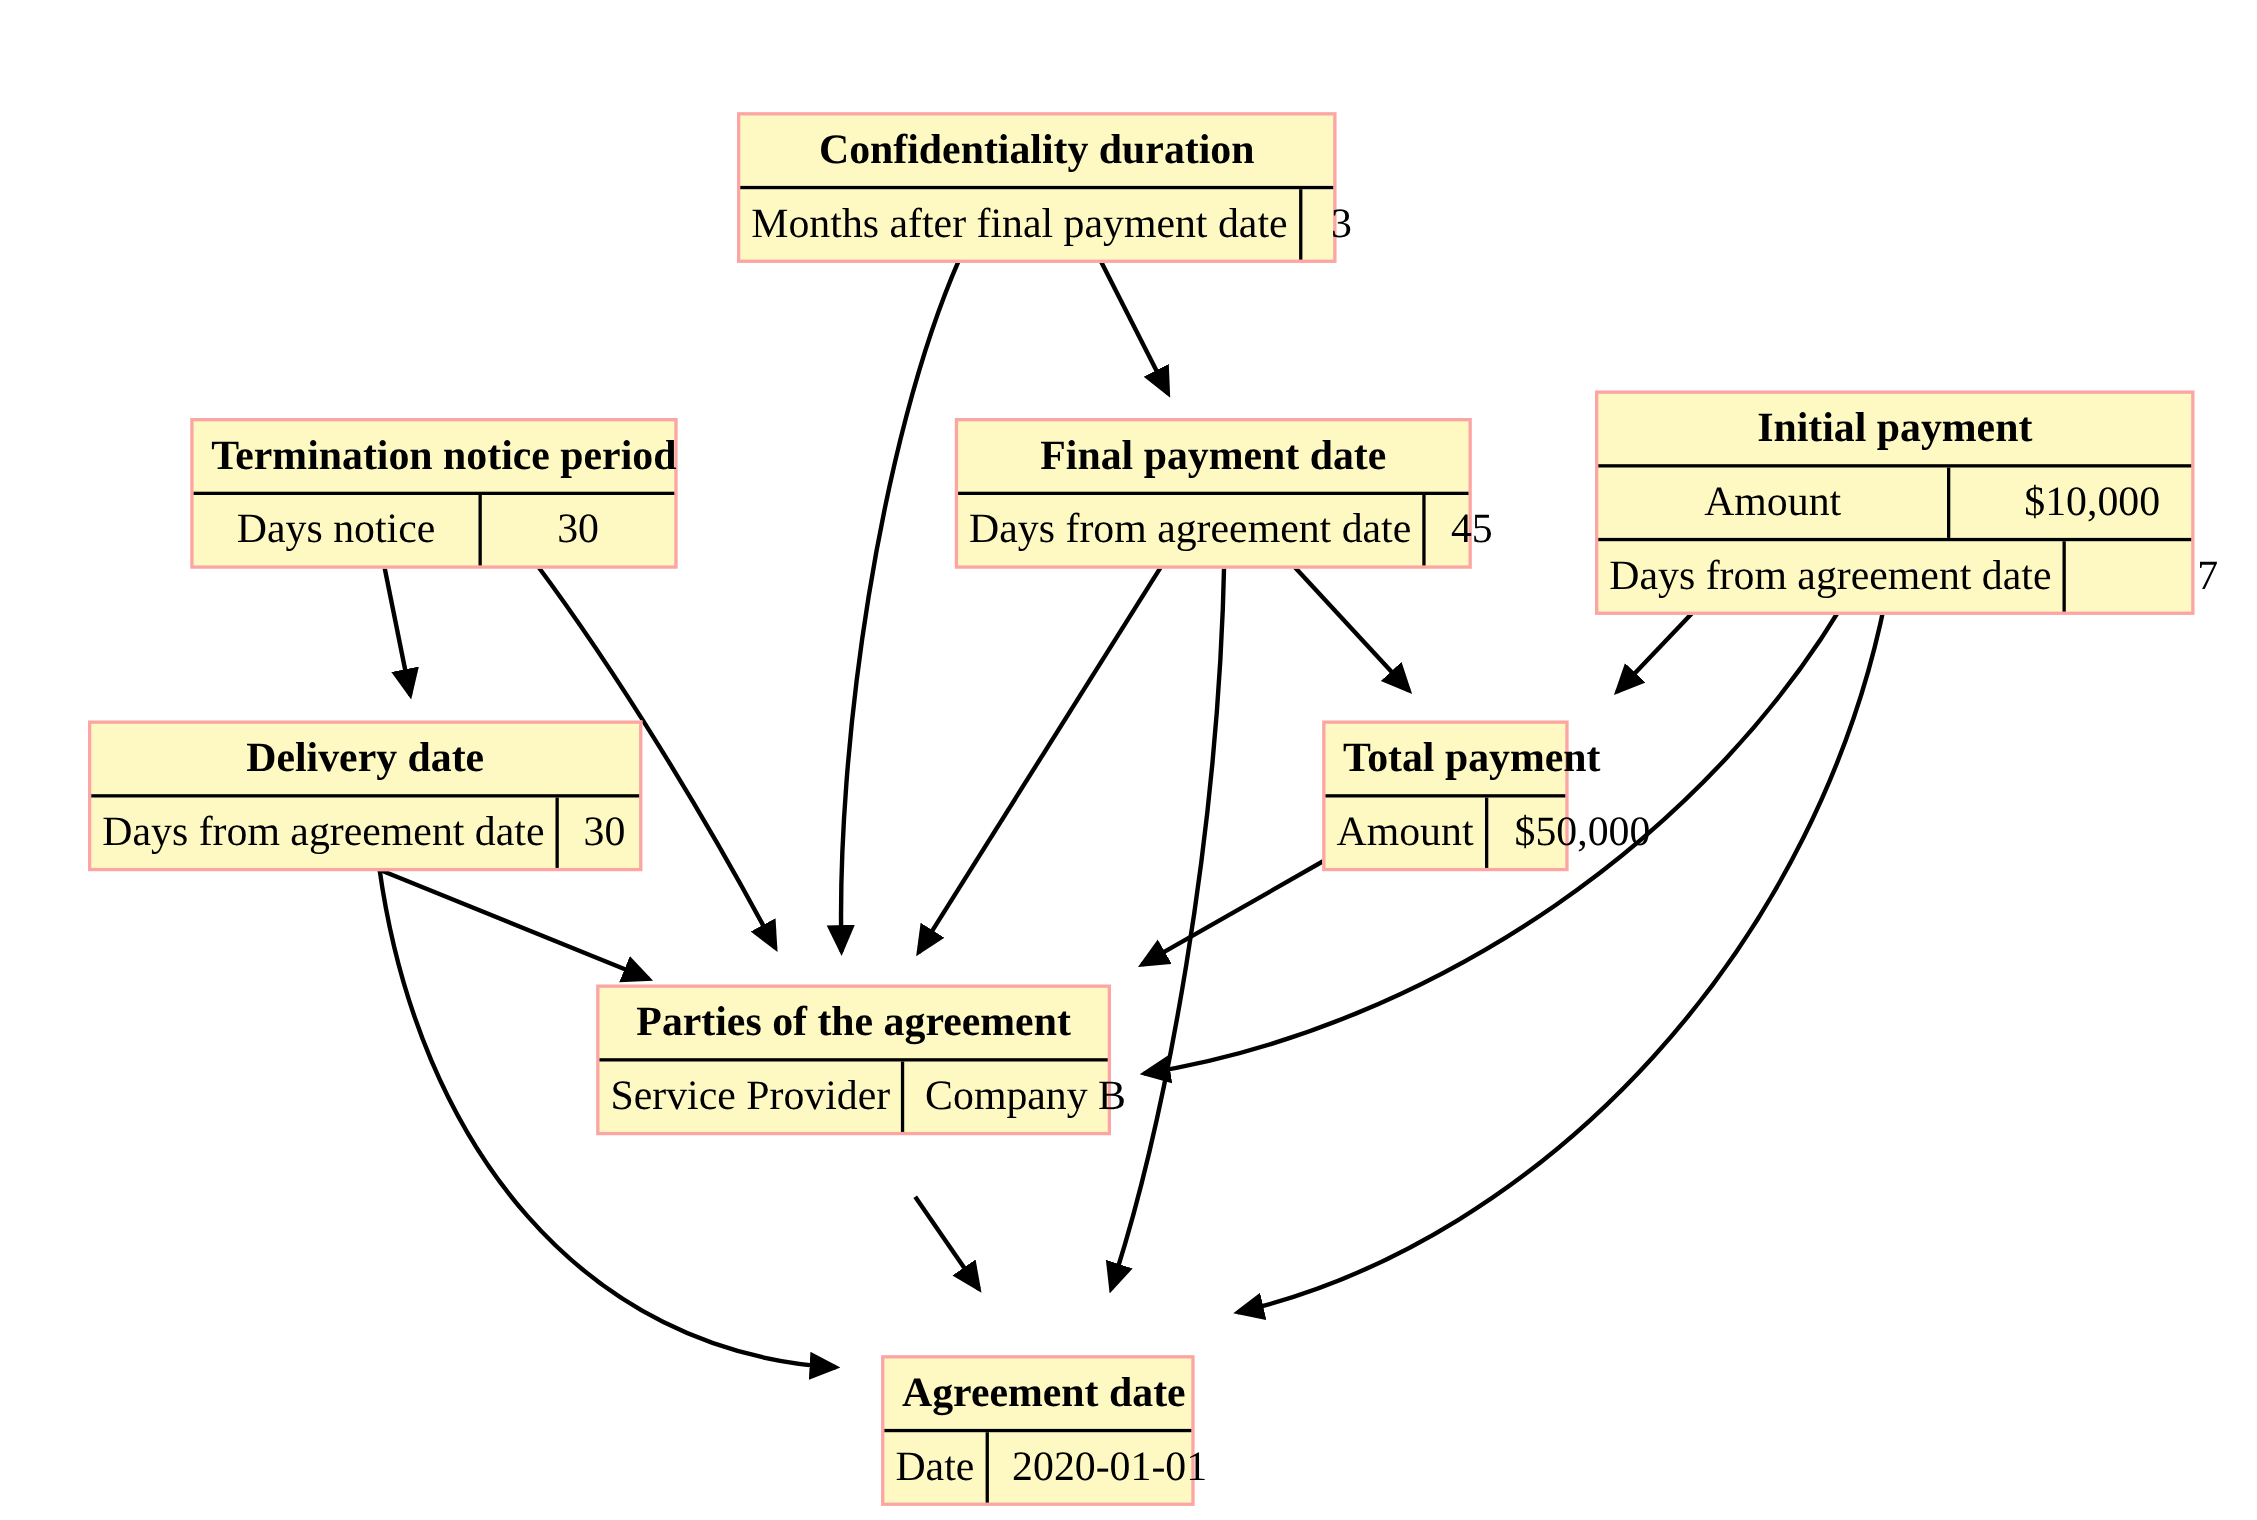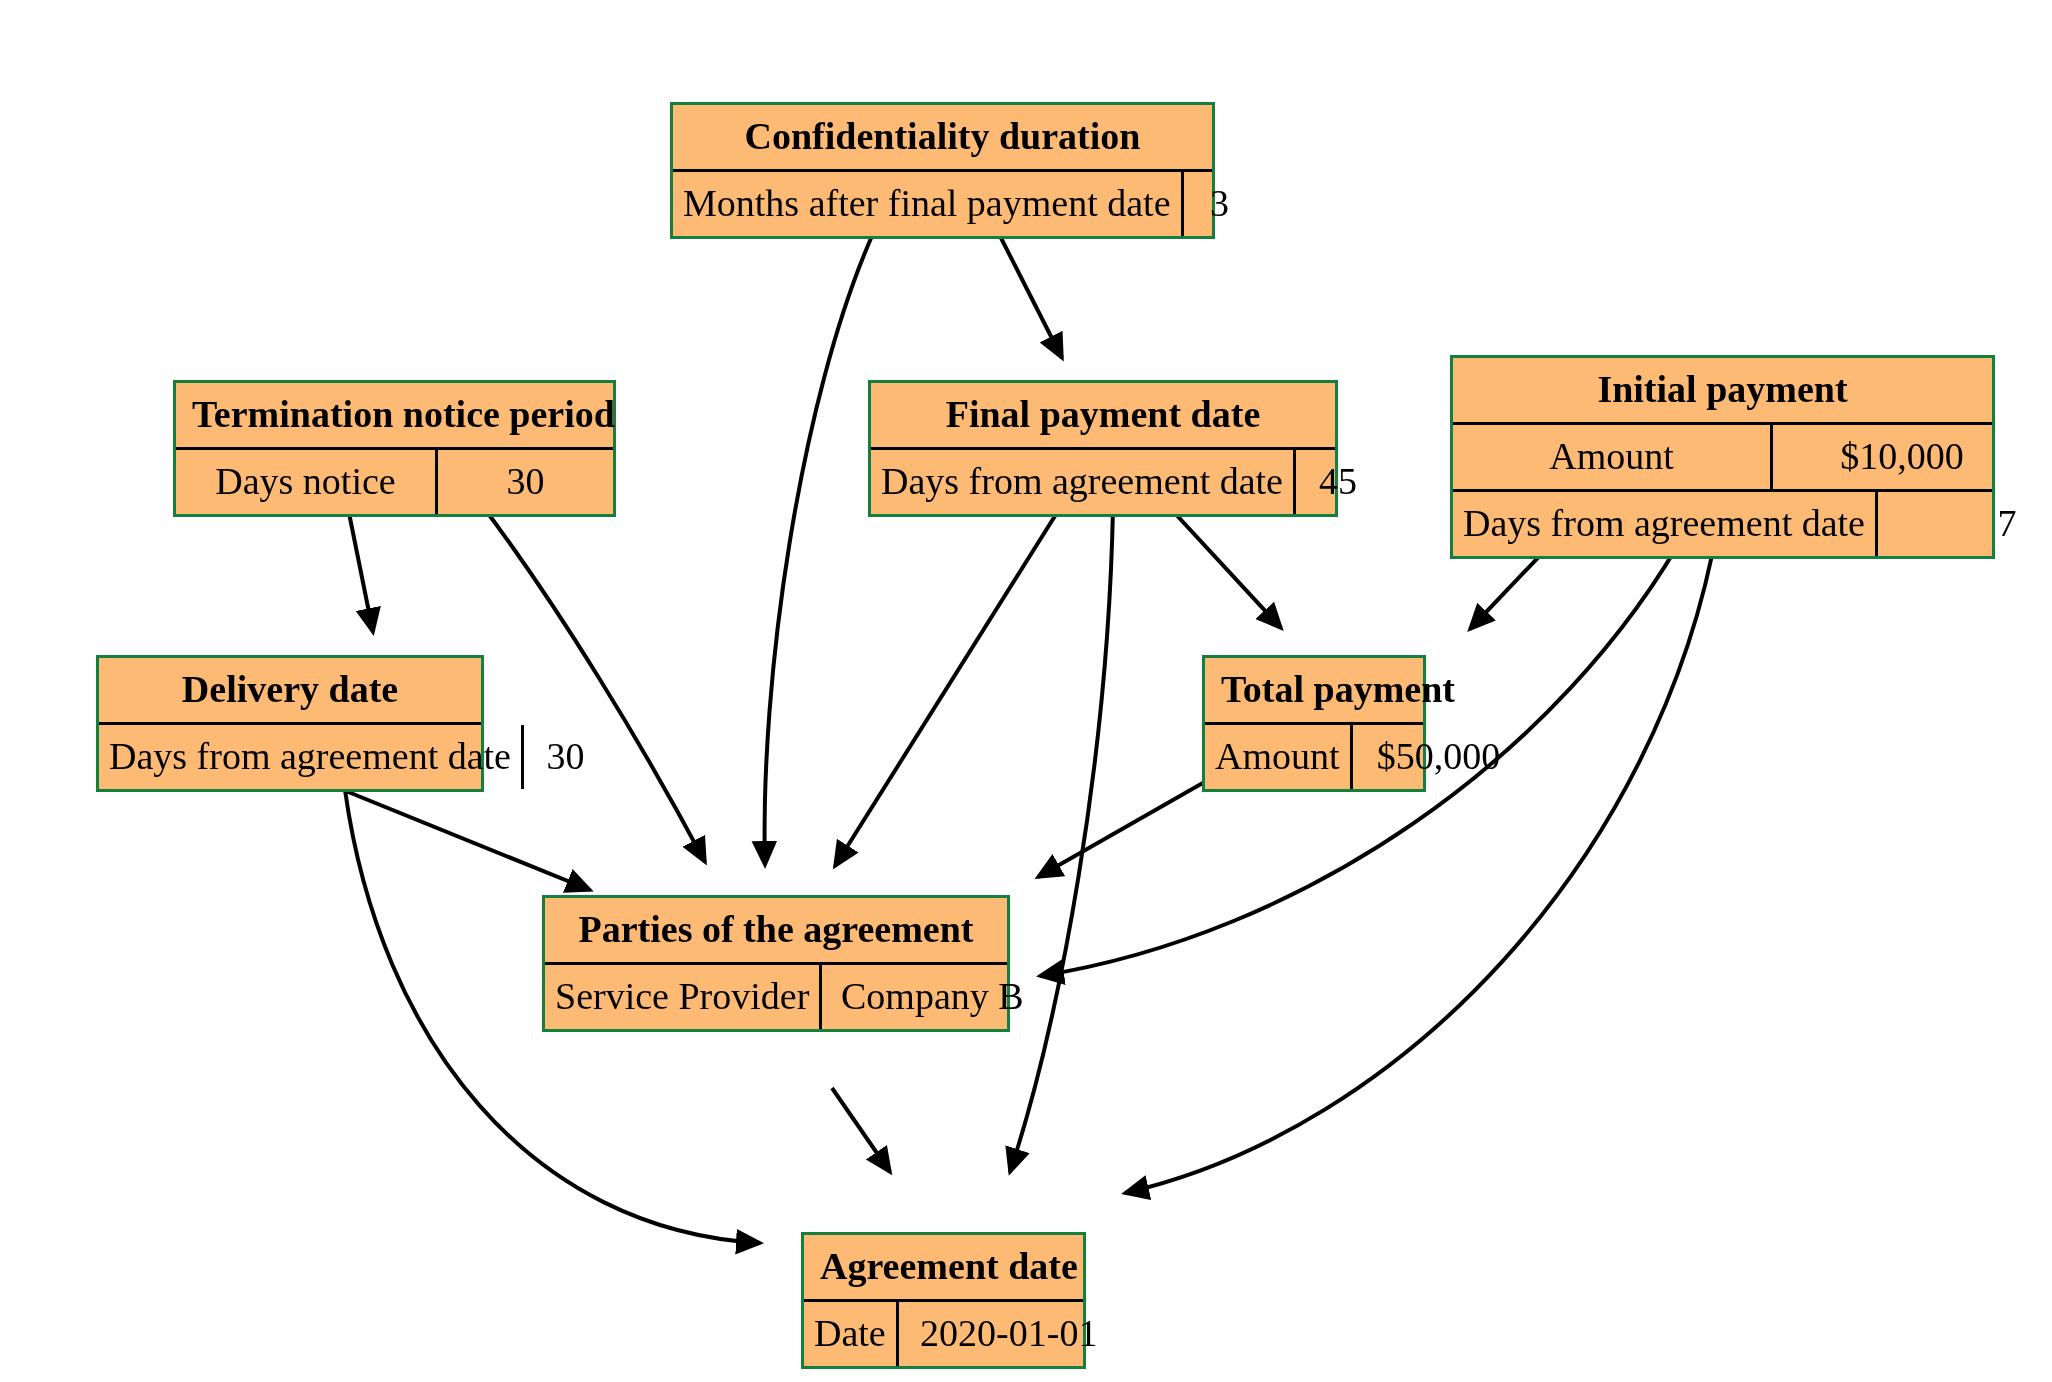--- a/index.html
+++ b/index.html
@@ -18,22 +18,22 @@
   #edge-layer {
     position: absolute;
     left: 0;
     top: 0;
     width: 2052px;
     height: 1382px;
     pointer-events: none;
   }
   .node {
     position: absolute;
-    border: 3px solid #15803d;
-    background: #fdba74;
+    border: 3px solid #fca5a5;
+    background: #fef9c3;
     box-sizing: border-box;
     z-index: 2;
   }
   .node-title {
     font-weight: bold;
     text-align: center;
     font-size: 38px;
     line-height: 1.0;
     padding: 12px 16px 14px 16px;
     border-bottom: 3px solid #000000;
@@ -61,21 +61,21 @@
   }
   .cell-val {
     flex: 0 0 auto;
     text-align: center;
   }
   
   #node-confidentiality { left: 670px;  top: 102px;  width: 545px; }
   #node-termination     { left: 173px;  top: 380px;  width: 443px; }
   #node-final-payment   { left: 868px;  top: 380px;  width: 470px; }
   #node-initial-payment { left: 1450px; top: 355px;  width: 545px; }
-  #node-delivery        { left: 96px;   top: 655px;  width: 388px; }
+  #node-delivery        { left: 80px;   top: 655px;  width: 504px; }
   #node-total-payment   { left: 1202px; top: 655px;  width: 224px; font-family: Liberation Serif, serif; }
   #node-parties         { left: 542px;  top: 895px;  width: 468px; font-family: Liberation Serif, serif; }
   #node-agreement-date  { left: 801px;  top: 1200px; width: 285px; margin-top: 32px; }
 
   
   #node-confidentiality .cell-val { width: 52px; }
   #node-termination .cell-val     { width: 155px; }
   #node-final-payment .cell-val   { width: 64px; }
   #node-initial-payment .cell-val { width: 160px; margin-left: 39px; }
   #node-delivery .cell-val        { width: 63px; }

